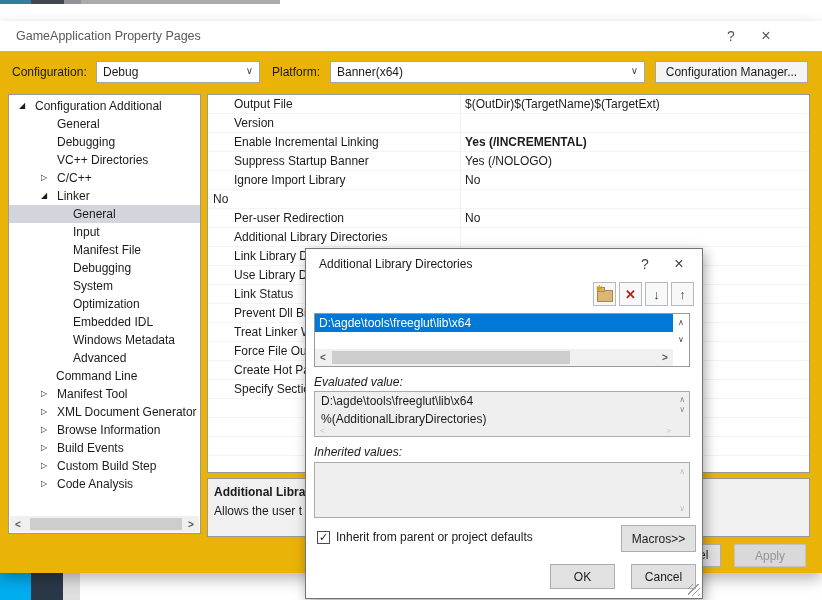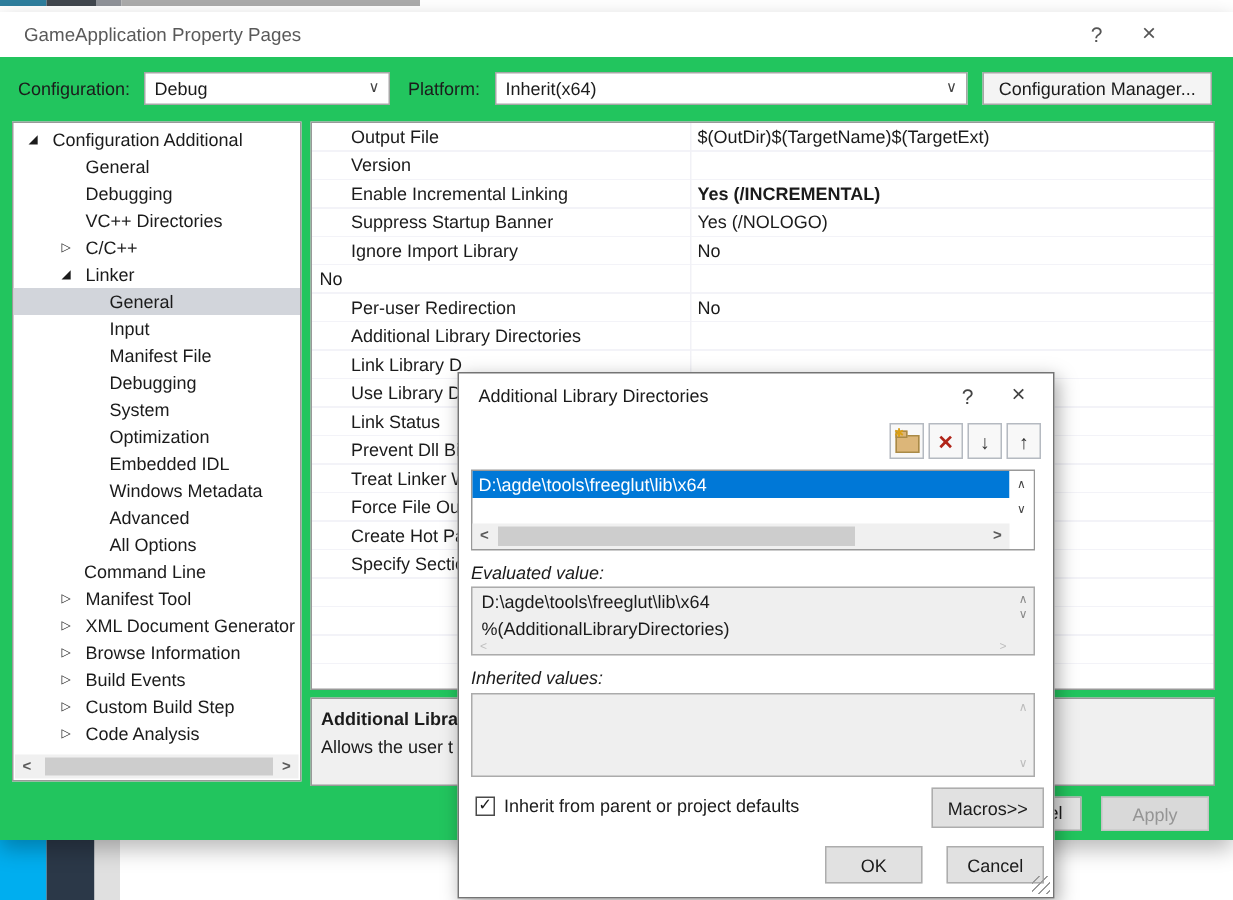--- a/index.html
+++ b/index.html
@@ -5,21 +5,21 @@
   html,body{margin:0;padding:0;background:#fff;}
   #stage{position:relative;width:822px;height:600px;overflow:hidden;background:#fff;
          font-family:"Liberation Sans",sans-serif;font-size:12px;color:#1b1b1b;}
   .abs{position:absolute;}
 
   
   .strip-seg{position:absolute;top:0;height:4px;}
   .desk-sq{position:absolute;top:556px;height:44px;}
 
   
-  #main-dialog{left:0;top:8px;width:822px;height:552px;background:#22c55e;
+  #main-dialog{left:0;top:21px;width:822px;height:552px;background:#eab308;
                box-shadow:0 6px 14px rgba(0,0,0,.28);}
   #main-titlebar{left:0;top:0;width:822px;height:30px;background:#fff;}
   #main-title{left:16px;top:0;height:30px;line-height:30px;color:#595959;font-size:12.5px;}
   .cap-btn{top:0;width:26px;height:30px;display:flex;align-items:center;justify-content:center;
            color:#555;font-size:14px;cursor:default;}
   
   .cfg-label{top:40px;height:22px;line-height:22px;}
   .combo{top:40px;height:22px;background:#fff;border:1px solid #a6a6a6;box-sizing:border-box;
          display:flex;align-items:center;padding-left:6px;}
   .combo .chev{position:absolute;right:6px;top:3px;color:#444;font-size:10px;}
@@ -138,21 +138,21 @@
       </div>
     </div>
 
     <span class="cfg-label abs" style="left:12px">Configuration:</span>
     <div class="combo abs" style="left:96px;width:164px">
       <span>Debug</span>
       <span class="chev">∨</span>
     </div>
     <span class="cfg-label abs" style="left:272px">Platform:</span>
     <div class="combo abs" style="left:330px;width:315px">
-      <span>Inherit(x64)</span>
+      <span>Banner(x64)</span>
       <span class="chev">∨</span>
     </div>
     <div id="cfg-mgr-btn" class="win-btn abs">
       <span>Configuration Manager...</span>
     </div>
 
     <div id="tree" class="abs">
       <div id="tree-items">
           <div class="titem" style="padding-left: 10px;">
             <span class="exp">◢</span>
@@ -198,23 +198,20 @@
           </div>
           <div class="titem" style="padding-left: 64px;">
             <span class="tlbl">Embedded IDL</span>
           </div>
           <div class="titem" style="padding-left: 64px;">
             <span class="tlbl">Windows Metadata</span>
           </div>
           <div class="titem" style="padding-left: 64px;">
             <span class="tlbl">Advanced</span>
           </div>
-          <div class="titem" style="padding-left: 64px;">
-            <span class="tlbl">All Options</span>
-          </div>
           <div class="titem" style="padding-left: 47px;">
             <span class="tlbl">Command Line</span>
           </div>
           <div class="titem" style="padding-left: 32px;">
             <span class="exp">▷</span>
             <span class="tlbl">Manifest Tool</span>
           </div>
           <div class="titem" style="padding-left: 32px;">
             <span class="exp">▷</span>
             <span class="tlbl">XML Document Generator</span>

